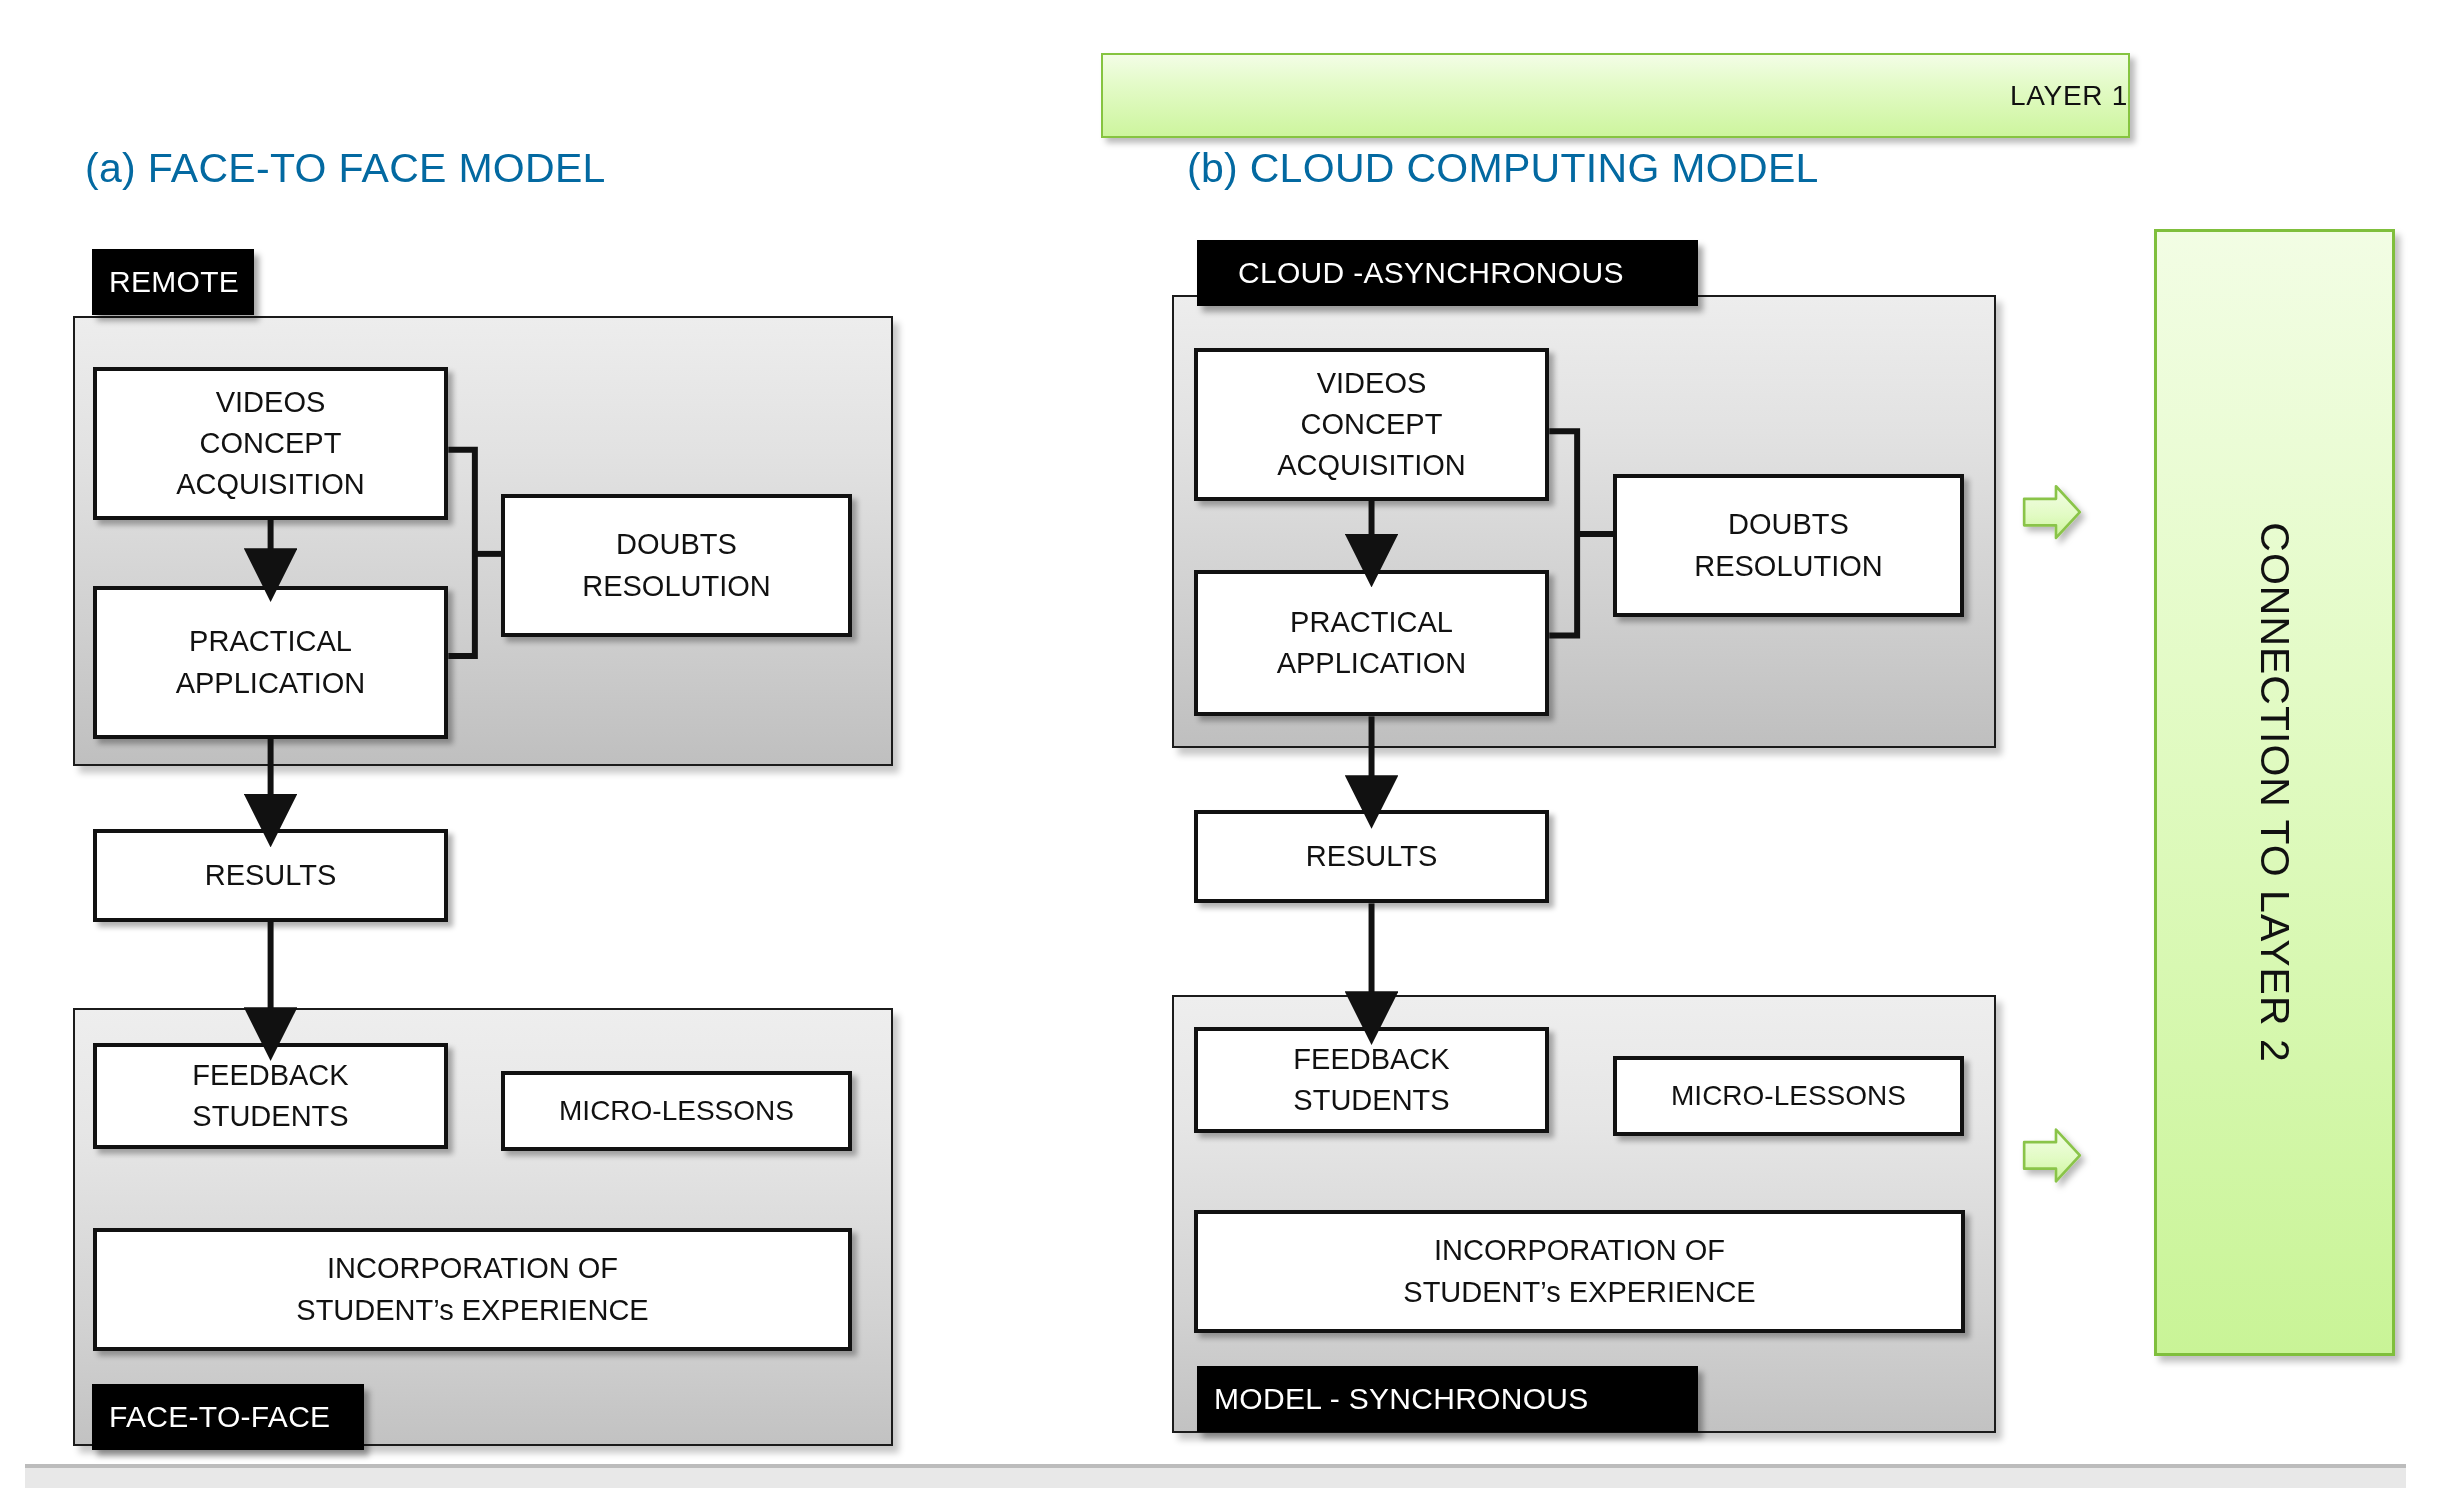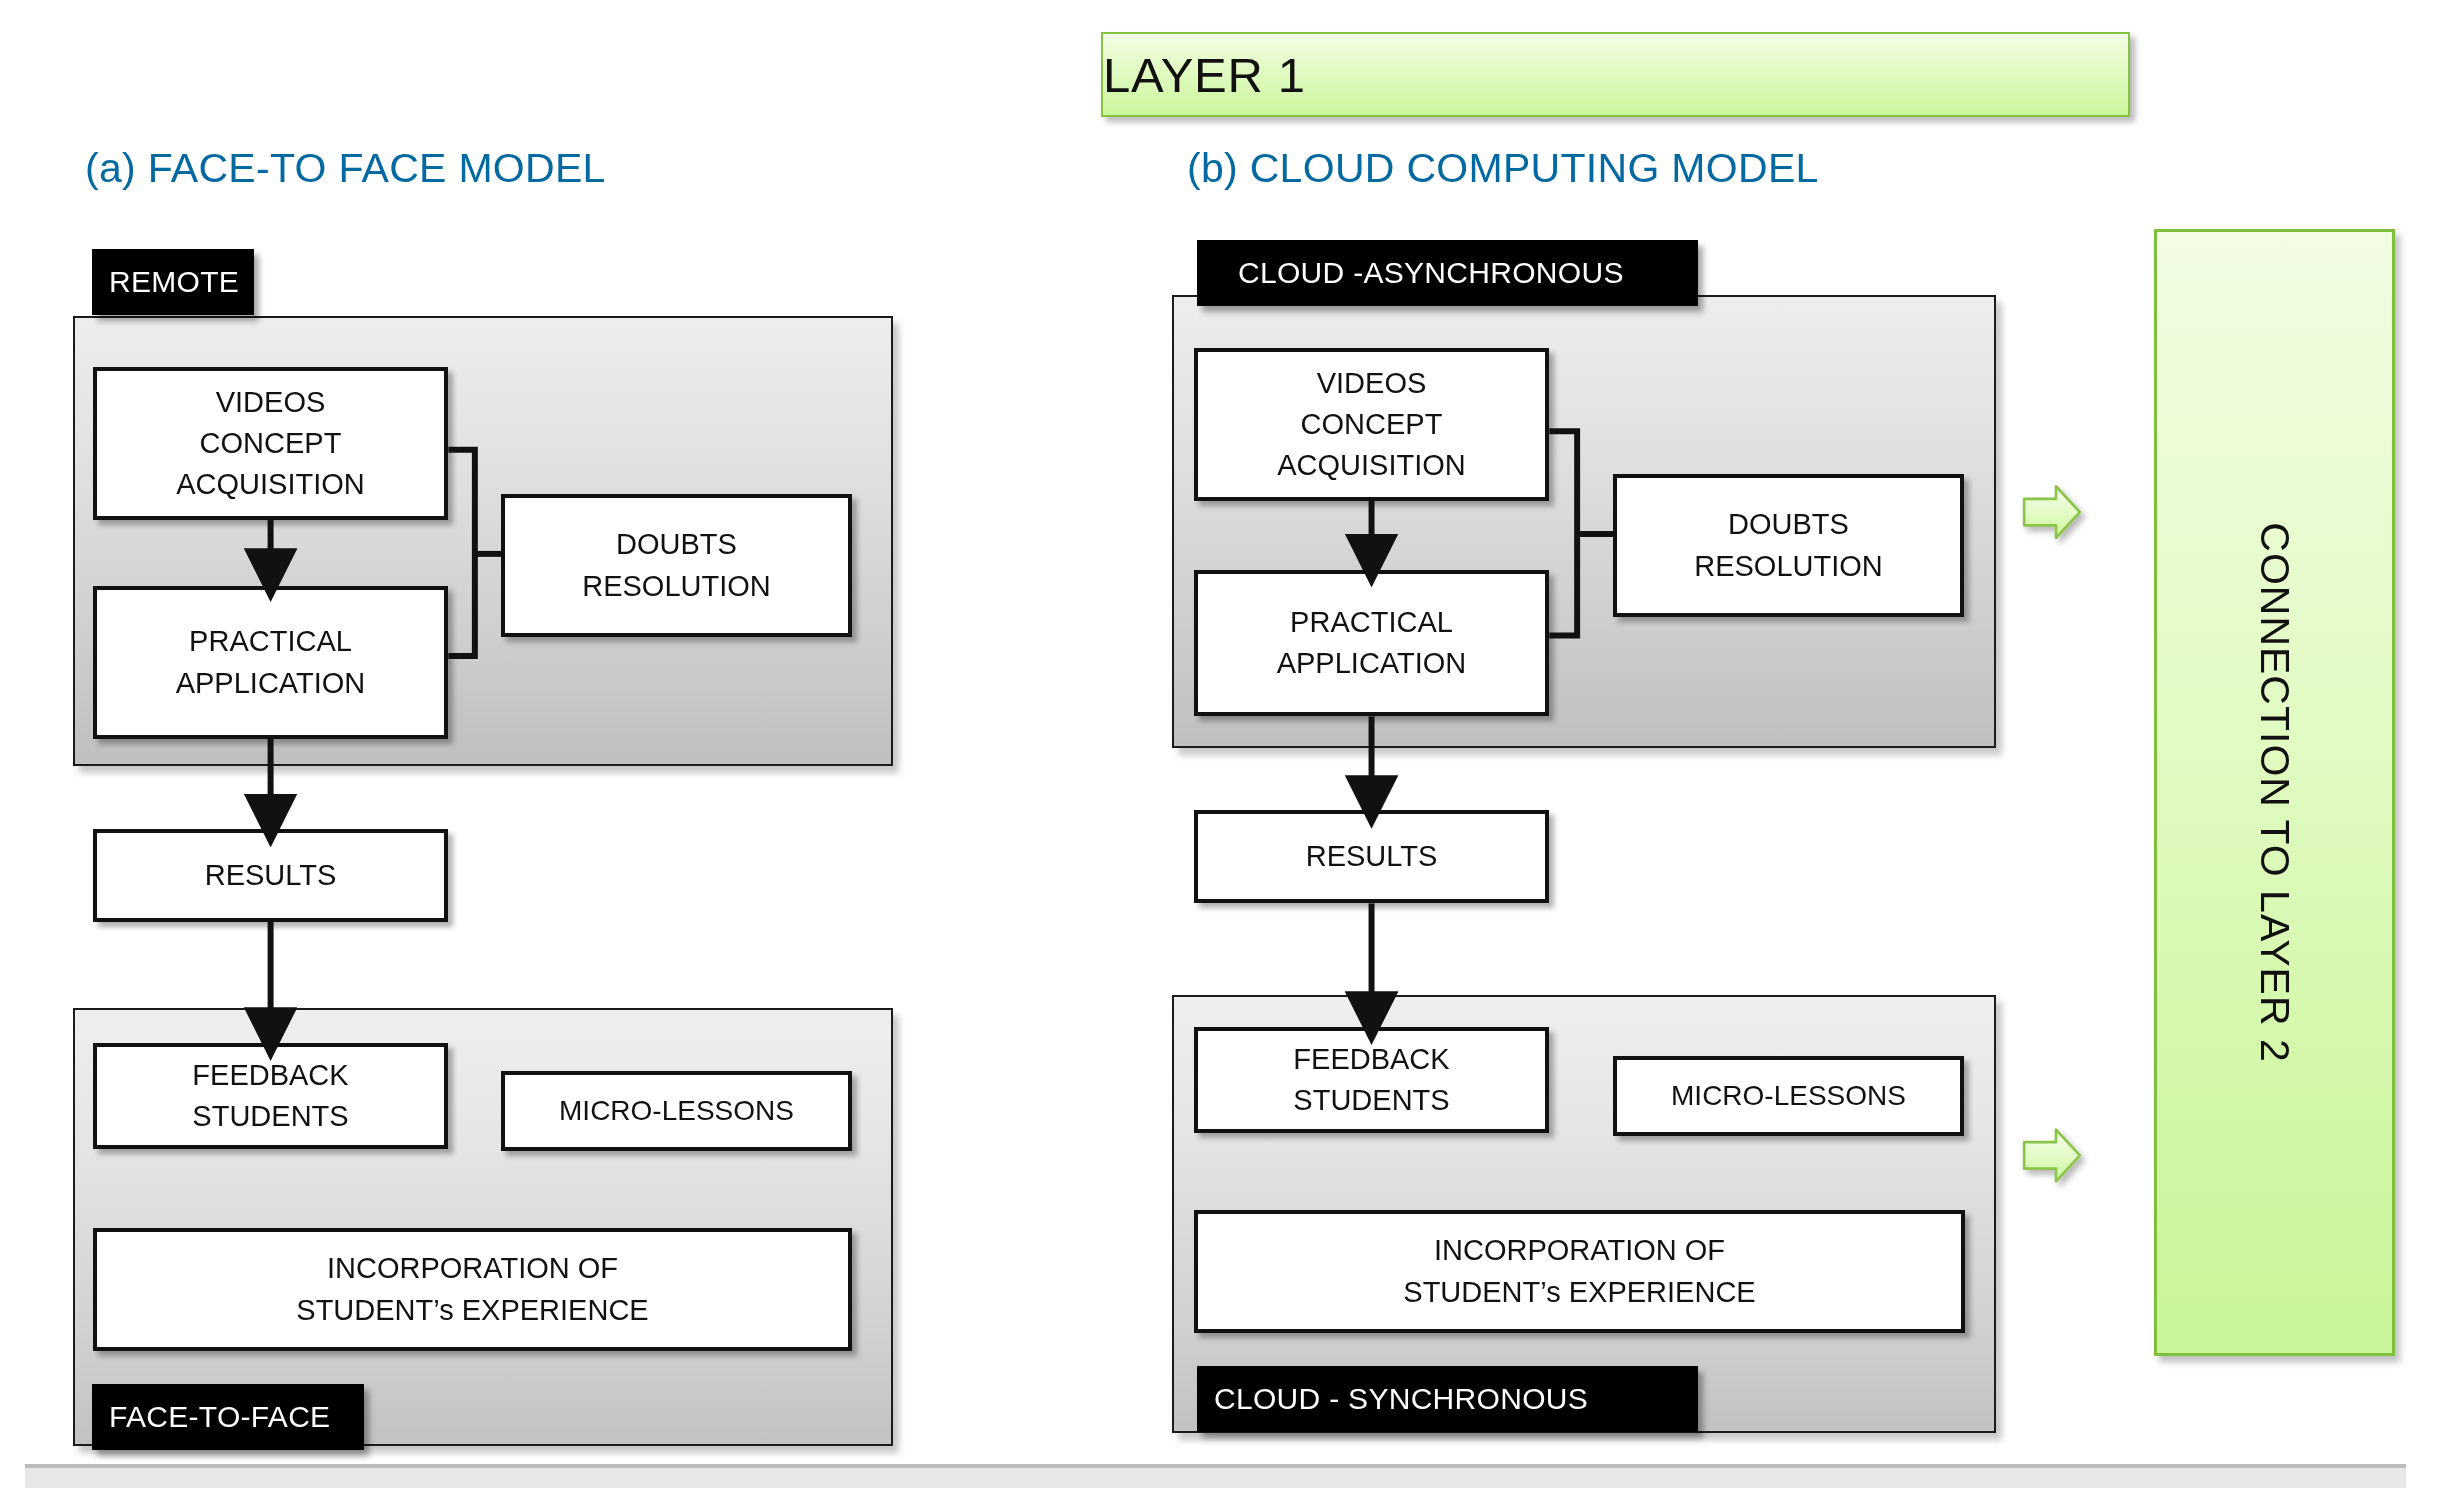--- a/index.html
+++ b/index.html
@@ -15,22 +15,22 @@
   .section-title{
     font-size:41px;font-weight:400;color:#0369a1;white-space:nowrap;
     letter-spacing:0.3px;
   }
 
   
   .layer-banner{
     background:linear-gradient(to bottom,#f3fde6 0%,#e4fbc9 35%,#cdf59e 100%);
     border:2.7px solid #86c440;
     box-shadow:4.6px 5.3px 6px rgba(0,0,0,.27);
-    display:flex;align-items:center;justify-content:flex-start;
-    font-size:49px;color:#111;letter-spacing:0.7px;
+    display:flex;align-items:center;justify-content:flex-end;
+    font-size:28px;color:#111;letter-spacing:0.7px;margin-top:21px;
   }
 
   
   .layer2-box{
     background:linear-gradient(to bottom,#f2fde4 0%,#e3fbc6 40%,#c9f497 100%);
     border:3.3px solid #7fbf3c;
     box-shadow:5.3px 6px 6.6px rgba(0,0,0,.25);
     display:flex;align-items:center;justify-content:center;
   }
   .layer2-text{
@@ -165,21 +165,21 @@
 
 <div class="abs nodebox small" style="left:1613px;top:1056px;width:351px;height:80px;">
   <span>MICRO-LESSONS</span>
 </div>
 
 <div class="abs nodebox" style="left:1194px;top:1210px;width:771px;height:123px;">
   <span>INCORPORATION OF</span>
   <span>STUDENT’s EXPERIENCE</span>
 </div>
 
-<div class="abs tag" style="left:1197px;top:1366px;width:501px;height:66px;">CLOUD - SYNCHRONOUS</div>
+<div class="abs tag" style="left:1197px;top:1366px;width:501px;height:66px;">MODEL - SYNCHRONOUS</div>
 
 <div class="abs layer2-box" style="left:2154px;top:229px;width:235px;height:1121px;">
   <div class="layer2-text">CONNECTION TO LAYER 2</div>
 </div>
 
 <svg class="overlay" viewBox="0 0 3676 2278">
   <defs>
     <marker id="ah" markerWidth="9" markerHeight="9" refX="4.6" refY="4.5" orient="auto" markerUnits="strokeWidth">
       <path d="M0,0 L9,4.5 L0,9 z" fill="#111111"></path>
     </marker>

